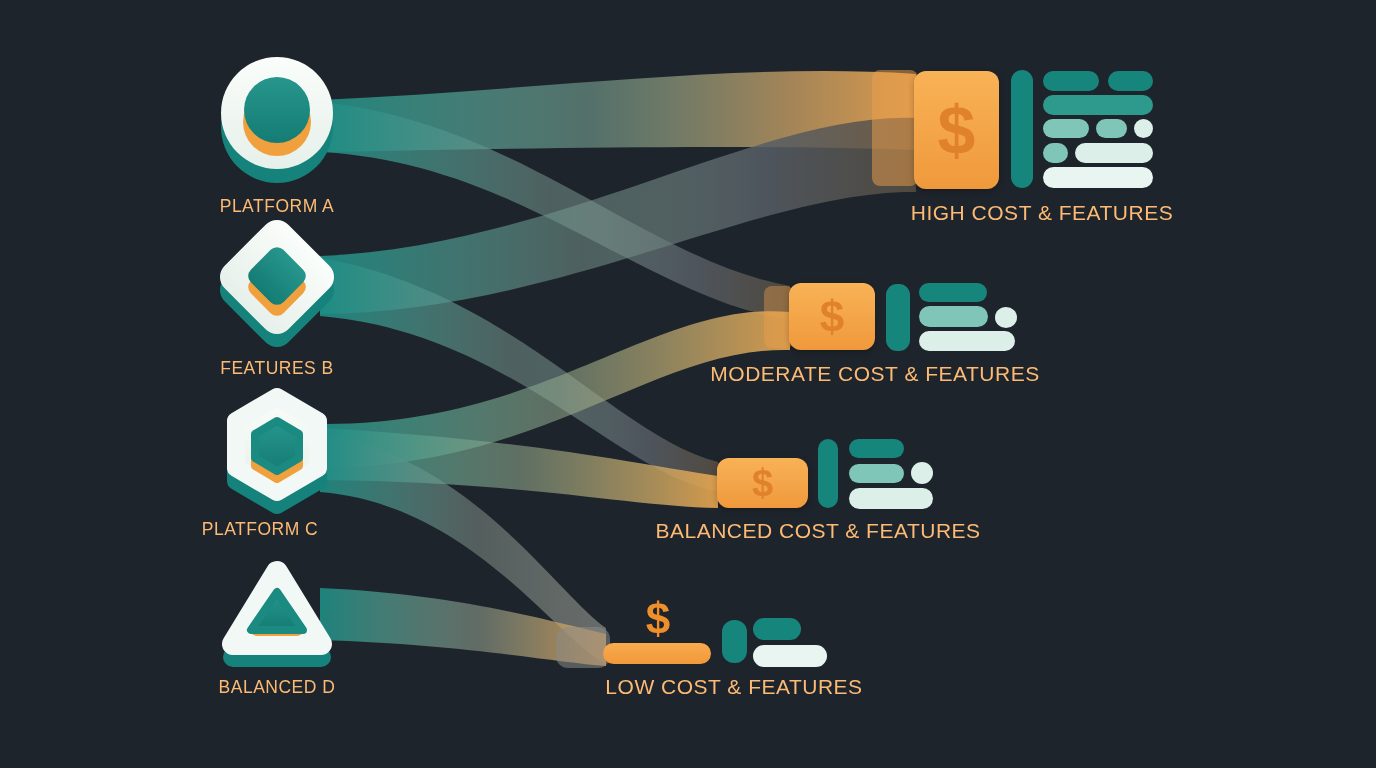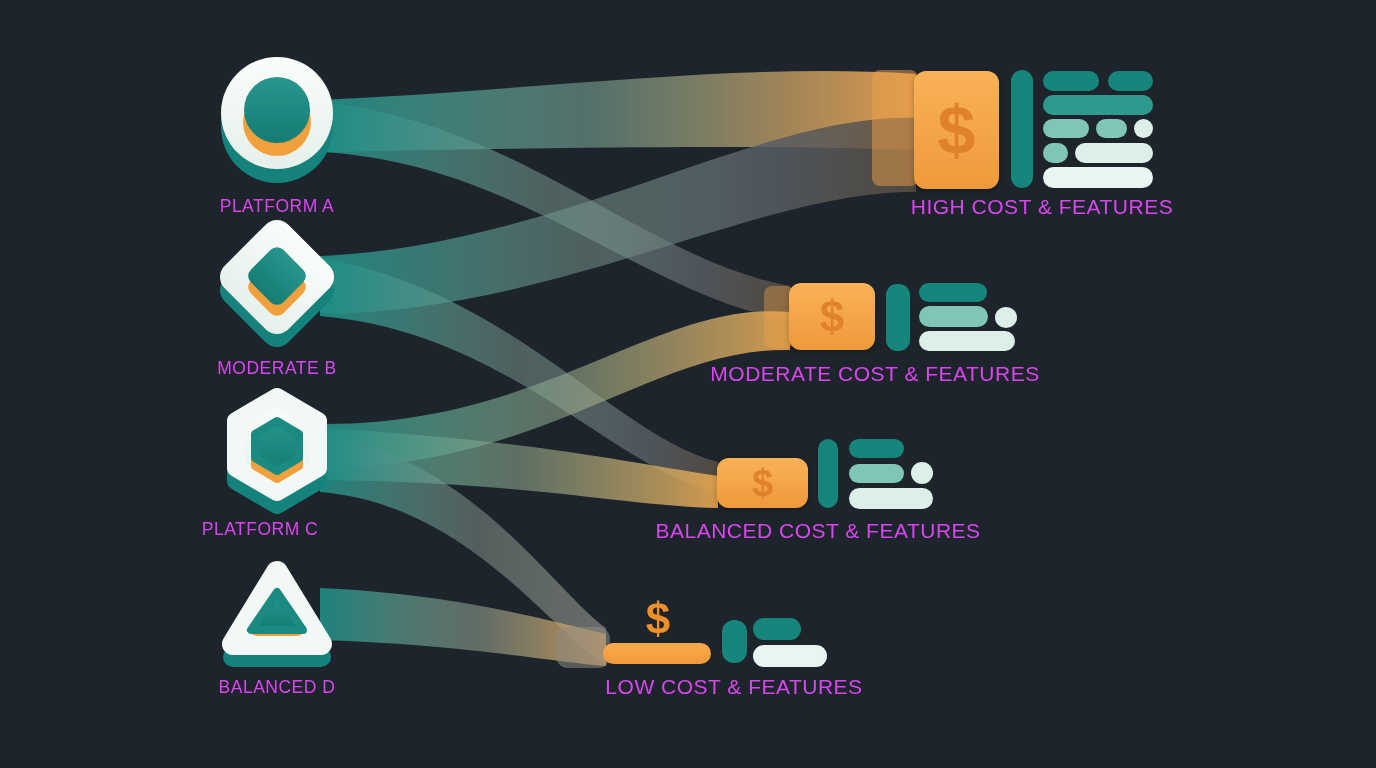--- a/index.html
+++ b/index.html
@@ -4,21 +4,21 @@
 <style>
   html,body{margin:0;padding:0;}
   body{
     width:1376px;height:768px;position:relative;overflow:hidden;
     background:#1e242b;
     font-family:"Liberation Sans","DejaVu Sans",sans-serif;
   }
   .stage{position:absolute;inset:0;width:1376px;height:768px;}
   svg.canvas{position:absolute;left:0;top:0;}
   .label{
-    position:absolute;color:#d946ef;text-align:left;
+    position:absolute;color:#fdba74;text-align:left;
     letter-spacing:.5px;font-weight:500;white-space:nowrap;
     transform:translateX(-50%);
   }
   .platform-label{font-size:17.5px;}
   .category-label{font-size:21px;}
   .cost-box{
     position:absolute;border-radius:12px;
     background:linear-gradient(180deg,#f9b256 0%,#ef993c 100%);
     display:flex;align-items:center;justify-content:center;
     box-shadow:0 2px 6px rgba(0,0,0,.25);
@@ -136,39 +136,39 @@
 
     <g stroke-linejoin="round" stroke-linecap="round">
       <rect x="223" y="647" width="108" height="20" rx="10" fill="#15837b"></rect>
       <path d="M277,572 L233,644 L321,644 Z" fill="url(#gWhite)" stroke="#f2f8f5" stroke-width="22"></path>
       <rect x="251" y="624" width="52" height="12" rx="6" fill="#f0a03c"></rect>
       <path d="M277,592 L251,630 L303,630 Z" fill="url(#gTealIcon)" stroke="#1b8b82" stroke-width="8"></path>
     </g>
   </svg>
 
   <div class="label platform-label" style="left:277px;top:196px">PLATFORM A</div>
-  <div class="label platform-label" style="left:277px;top:358px">MODERATE B</div>
+  <div class="label platform-label" style="left:277px;top:358px">FEATURES B</div>
   <div class="label platform-label" style="left:260px;top:519px">PLATFORM C</div>
   <div class="label platform-label" style="left:277px;top:677px">BALANCED D</div>
 
   <div>
     <div class="cost-box" style="left:914px;top:71px;width:85px;height:118px">
       <span class="dollar" style="font-size:68px">$</span>
     </div>
     <div class="pill c-teal" style="left:1011px;top:70px;width:22px;height:118px"></div>
     <div class="pill c-teal" style="left:1043px;top:71px;width:56px;height:20px"></div>
     <div class="pill c-teal" style="left:1108px;top:71px;width:45px;height:20px"></div>
     <div class="pill c-tealmid" style="left:1043px;top:95px;width:110px;height:20px"></div>
     <div class="pill c-teallight" style="left:1043px;top:119px;width:46px;height:19px"></div>
     <div class="pill c-teallight" style="left:1096px;top:119px;width:31px;height:19px"></div>
     <div class="dot" style="left:1134px;top:119px;width:19px;height:19px"></div>
     <div class="pill c-teallight" style="left:1043px;top:143px;width:25px;height:20px"></div>
     <div class="pill c-pale" style="left:1075px;top:143px;width:78px;height:20px"></div>
     <div class="pill c-palest" style="left:1043px;top:167px;width:110px;height:21px"></div>
-    <div class="label category-label" style="left:1042px;top:195px">HIGH COST &amp; FEATURES</div>
+    <div class="label category-label" style="left:1042px;top:201px">HIGH COST &amp; FEATURES</div>
   </div>
 
   <div>
     <div class="cost-box" style="left:789px;top:283px;width:86px;height:67px">
       <span class="dollar" style="font-size:44px">$</span>
     </div>
     <div class="pill c-teal" style="left:886px;top:284px;width:24px;height:67px"></div>
     <div class="pill c-teal" style="left:919px;top:283px;width:68px;height:19px"></div>
     <div class="pill c-teallight" style="left:919px;top:306px;width:69px;height:21px"></div>
     <div class="dot" style="left:995px;top:307px;width:22px;height:21px"></div>

